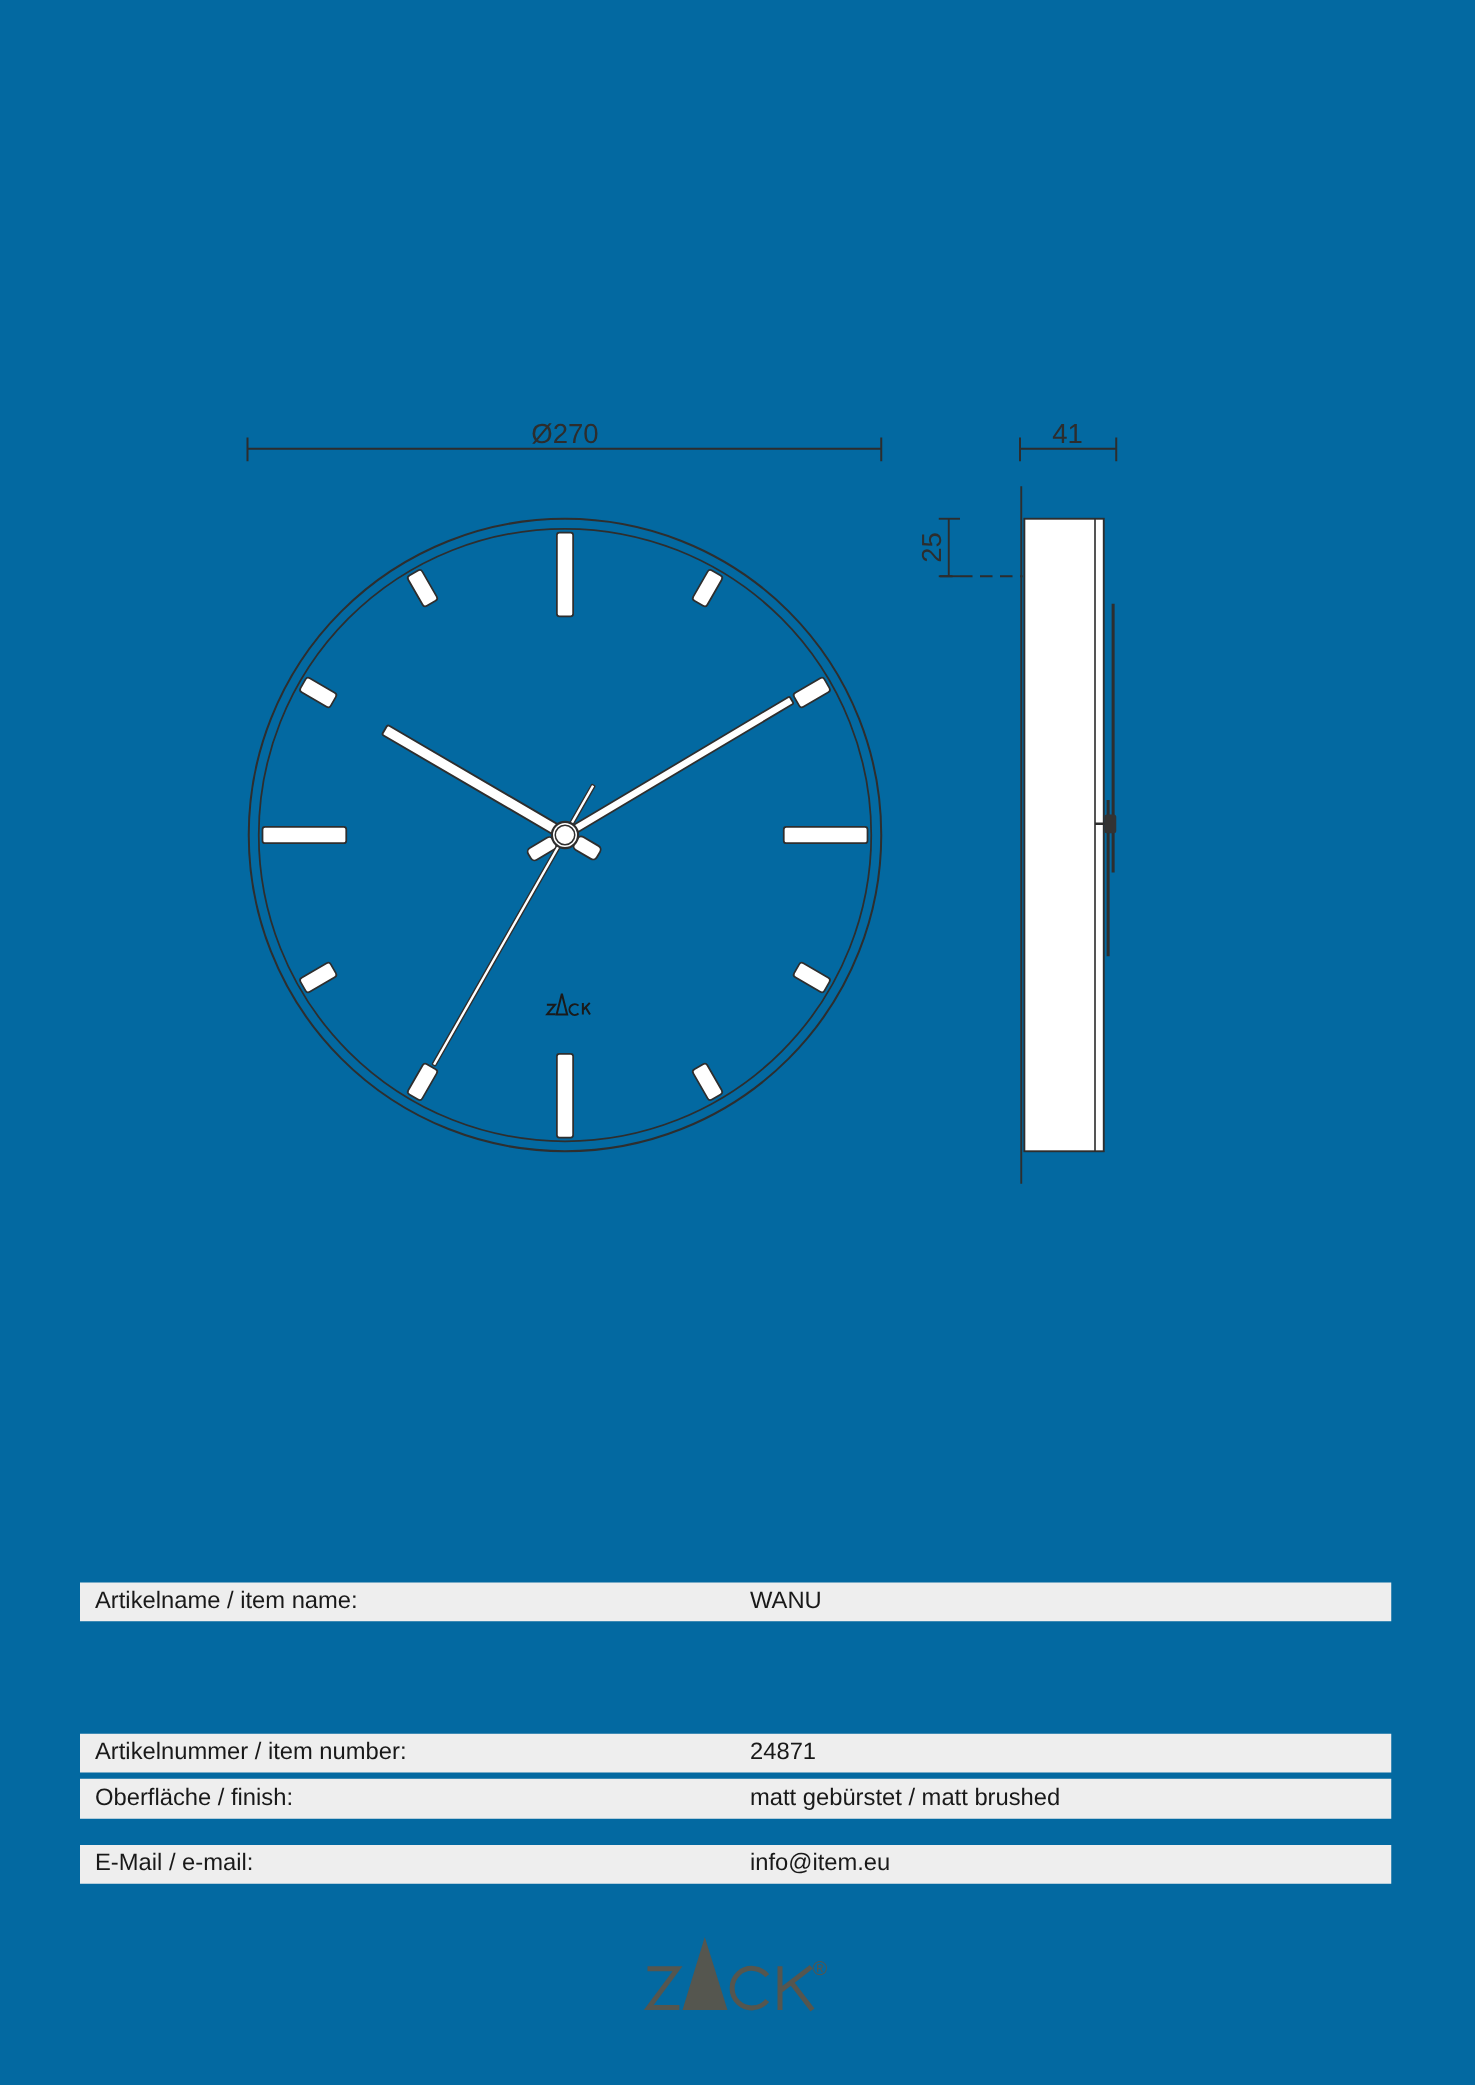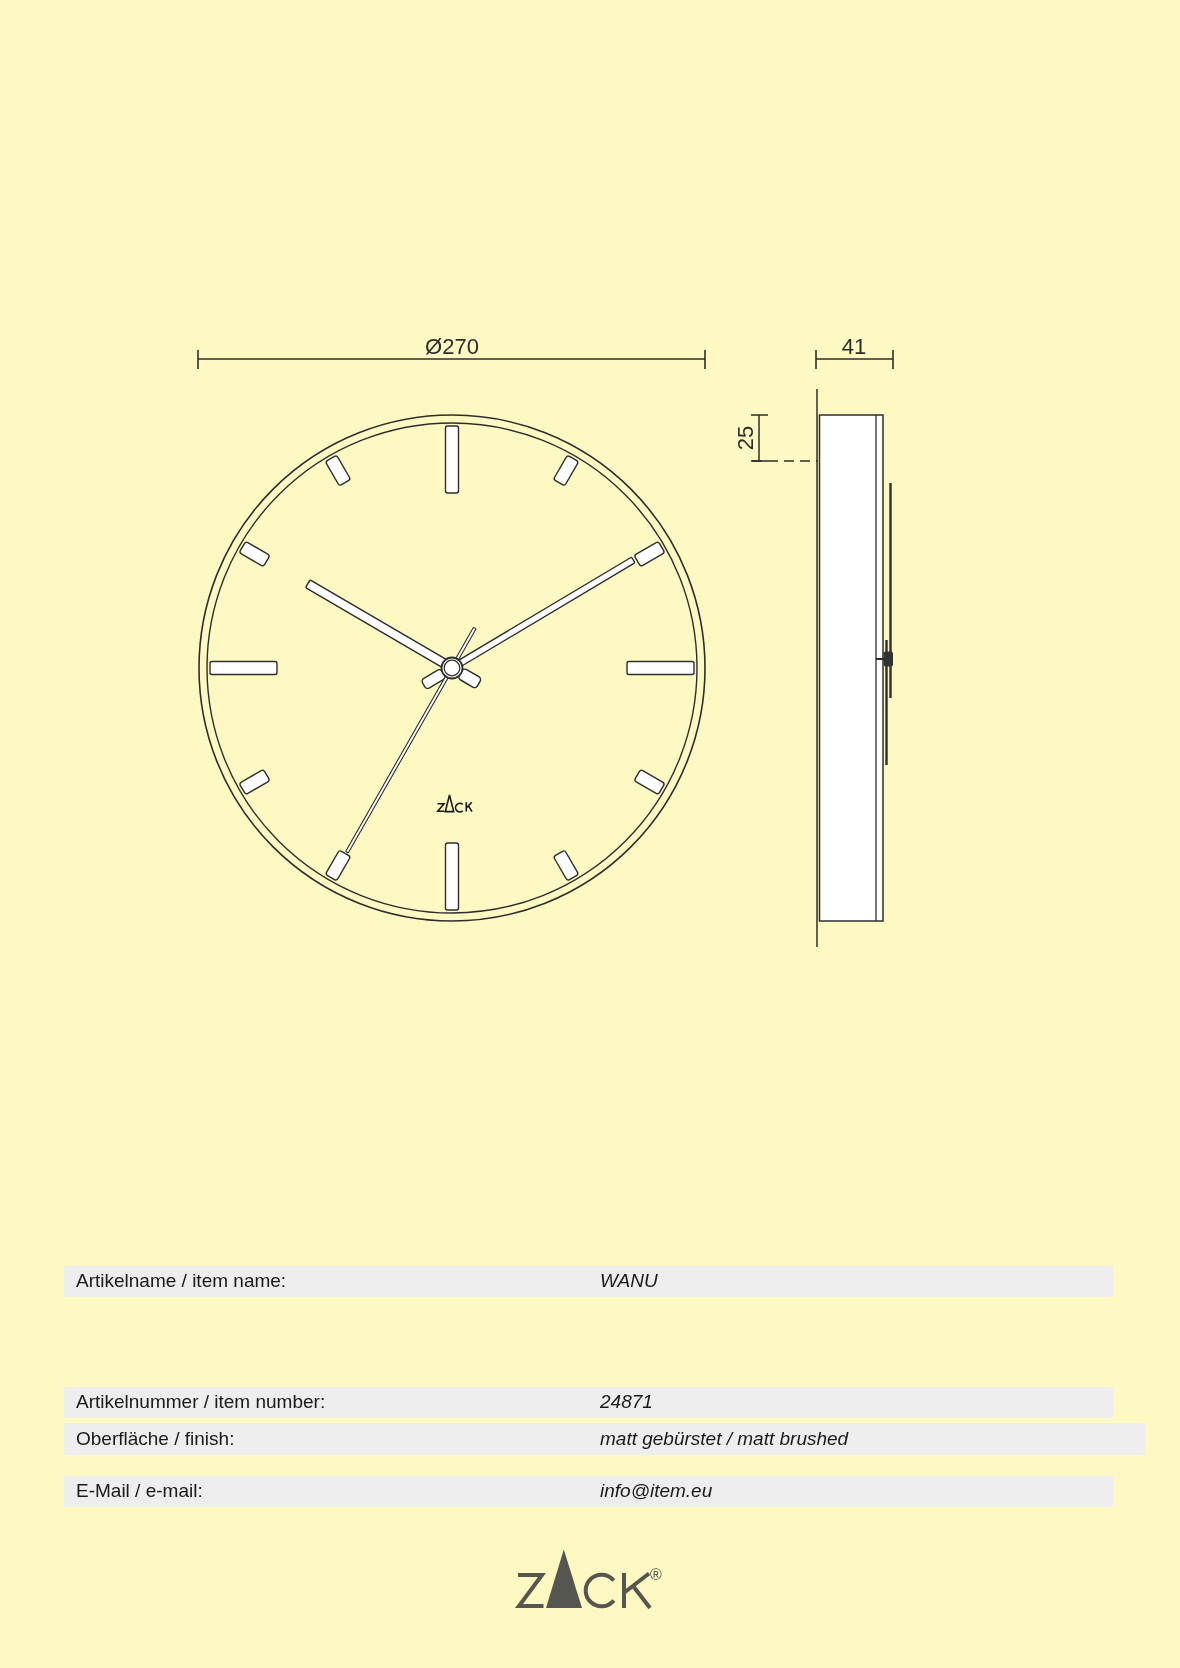--- a/index.html
+++ b/index.html
@@ -1,36 +1,36 @@
 <!DOCTYPE html>
 <html><head>
 <meta charset="utf-8">
 <style>
   html,body{margin:0;padding:0;background:#fff;}
   .page{
     position:relative;
     width:1180px;height:1668px;
-    background:#fef9c3;
+    background:#0369a1;
     font-family:"Liberation Sans", sans-serif;
     overflow:hidden;
   }
   .drawing{position:absolute;left:0;top:0;width:1180px;height:1668px;}
   .dim-text{
     font-family:"Liberation Sans", sans-serif;
     font-size:22px;fill:#2d2d2d;
   }
   .spec-table{position:absolute;left:0;top:0;width:1180px;height:1668px;}
   .spec-row{
     position:absolute;left:64px;width:1049px;height:31.5px;
     background:#eeeeee;
     display:flex;align-items:center;
     font-size:19px;color:#191919;
   }
   .spec-row .label{position:absolute;left:12px;white-space:nowrap;}
-  .spec-row .value{position:absolute;left:536px;white-space:nowrap;font-style:italic;}
+  .spec-row .value{position:absolute;left:536px;white-space:nowrap;}
   .reg-mark{font-family:"Liberation Sans", sans-serif;font-size:16px;fill:#55564f;}
 </style>
 </head>
 <body>
 
 <div class="page">
 
   <svg class="drawing" viewBox="0 0 1180 1668" xmlns="http://www.w3.org/2000/svg">
 
     <g stroke="#2d2d2d" stroke-width="1.6" fill="none">
@@ -124,21 +124,21 @@
 
   <div class="spec-table">
     <div class="spec-row" style="top:1265.5px;">
       <span class="label">Artikelname / item name:</span>
       <span class="value">WANU</span>
     </div>
     <div class="spec-row" style="top:1370.5px;margin-top:16px;">
       <span class="label">Artikelnummer / item number:</span>
       <span class="value">24871</span>
     </div>
-    <div class="spec-row" style="top:1423px;padding-left:33px;">
+    <div class="spec-row" style="top:1423px;">
       <span class="label">Oberfläche / finish:</span>
       <span class="value">matt gebürstet / matt brushed</span>
     </div>
     <div class="spec-row" style="top:1475.5px;text-align:right;">
       <span class="label">E-Mail / e-mail:</span>
       <span class="value">info@item.eu</span>
     </div>
   </div>
 
 </div>

